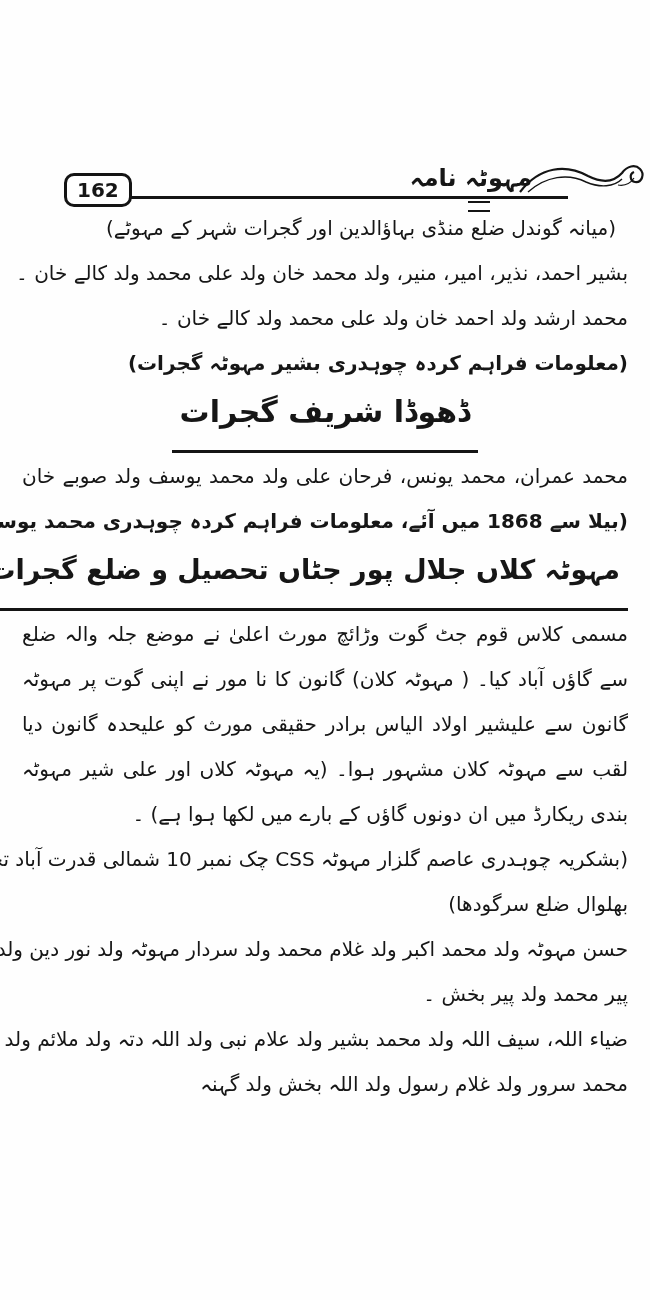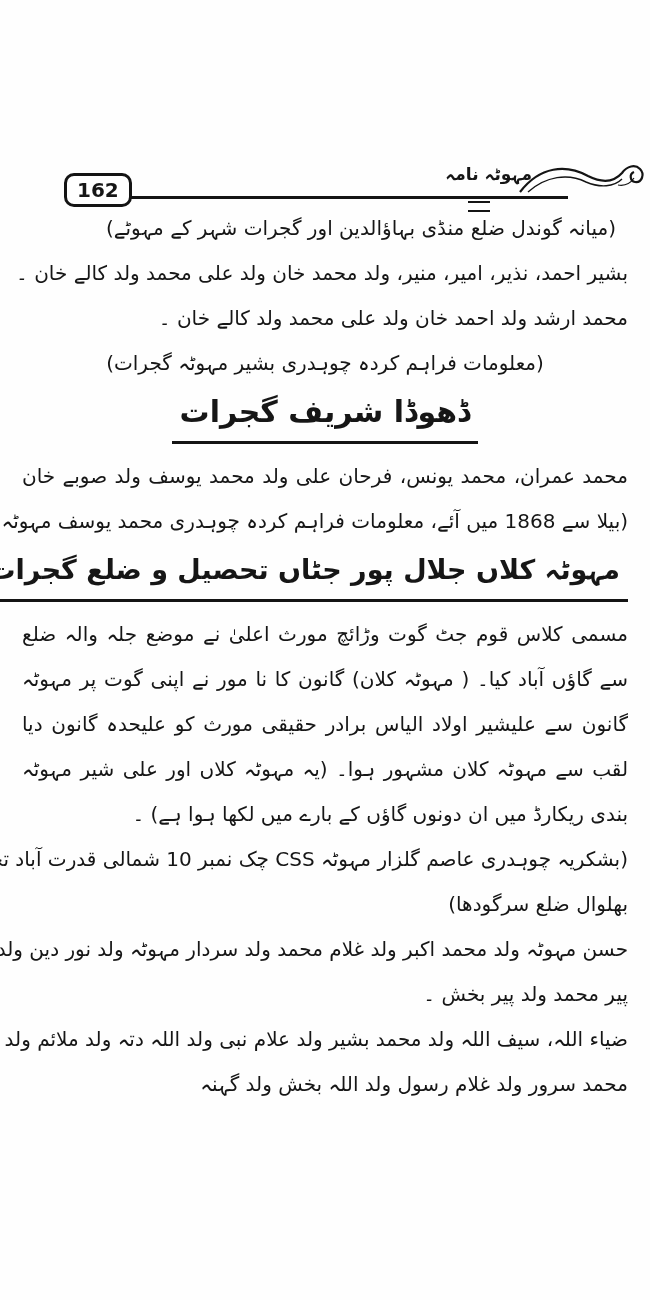--- a/index.html
+++ b/index.html
@@ -22,53 +22,53 @@
     font-size:20px;font-weight:bold;
     font-family:"DejaVu Sans", sans-serif;
     background:#fff;z-index:3;direction:ltr;margin-top:7px;
   }
   .header-rule{
     position:absolute;left:86px;top:196px;width:482px;height:0;
     border-top:3px solid #141414;z-index:1;
   }
   .book-title{
     position:absolute;right:118px;top:164px;
-    font-size:17px;font-weight:bold;z-index:2;
+    font-size:24px;font-weight:bold;z-index:2;
     letter-spacing:0.5px;
   }
   .title-ornament{
     position:absolute;right:160px;top:201px;width:22px;height:7px;
     border-top:2px solid #141414;border-bottom:2px solid #141414;z-index:2;
   }
   .flourish{
     position:absolute;right:4px;top:156px;z-index:2;
   }
   
   .content{
     position:absolute;top:206px;right:22px;left:22px;
     direction:rtl;
   }
   .ln{
     font-size:20px;line-height:45px;height:45px;white-space:nowrap;
   }
   .l-center{}
   .l-center-r{text-align:center;position:relative;right:-36px;}
-  .l-left{text-align:center;}
+  .l-left{text-align:right;font-weight:bold;}
   .l-right{text-align:right;}
   .l-justify{
     text-align:justify;text-align-last:justify;white-space:normal;
     overflow:hidden;
   }
   .heading-row{
     text-align:center;height:64px;padding-top:4px;
   }
   .heading{
     display:inline-block;
     font-size:30px;font-weight:bold;line-height:44px;
-    border-bottom:3px solid #141414;padding:0 8px 7px 8px;
+    border-bottom:3px solid #141414;padding:0 8px 16px 8px;
     white-space:nowrap;
   }
   .heading-sm{font-size:27px;}
 </style>
 </head>
 <body>
 
 <div class="scan-page">
 
   <div class="page-num-box">162</div>

